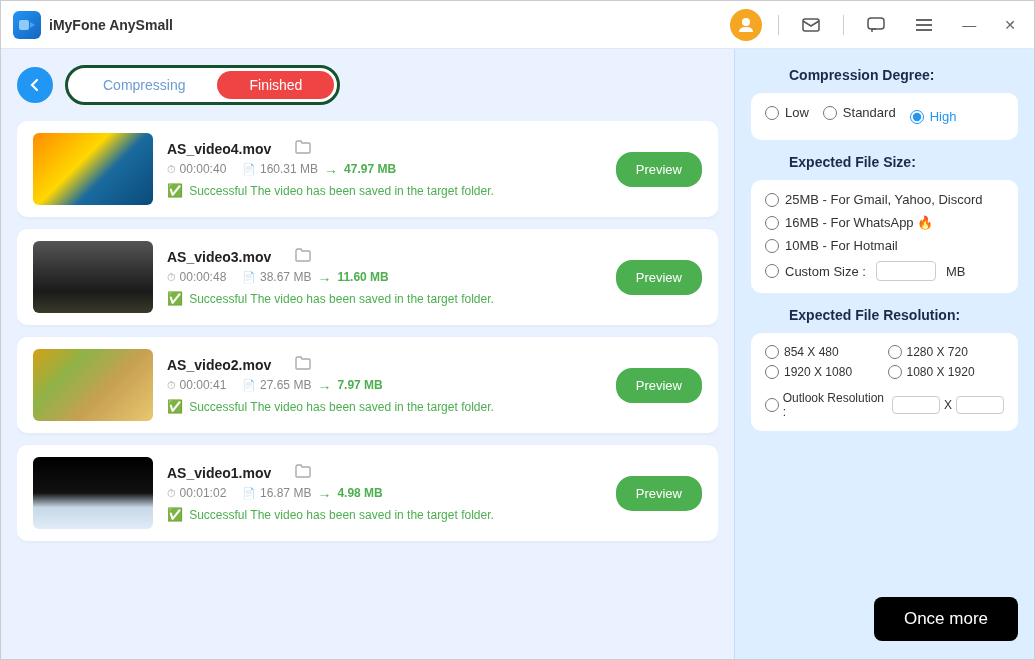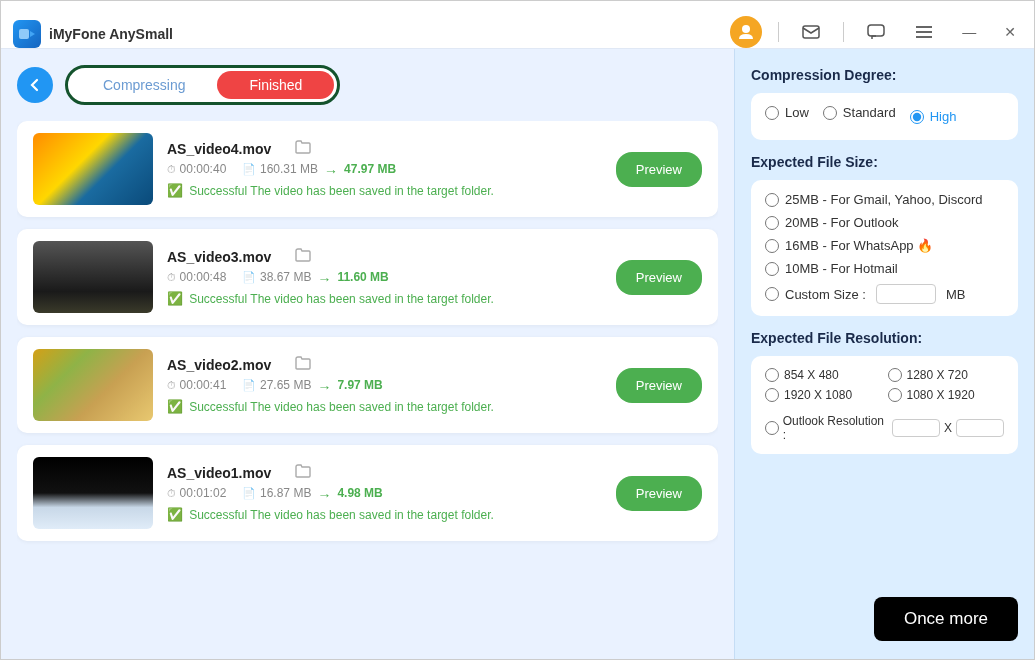--- a/index.html
+++ b/index.html
@@ -11,21 +11,21 @@
       overflow: hidden;
       display: flex;
       flex-direction: column;
       border: 1px solid #ccc;
     }
     
     .title-bar {
       background: #fff;
       height: 48px;
       display: flex;
-      align-items: flex-end;
+      align-items: center;
       padding: 0 12px;
       border-bottom: 1px solid #e0e8f5;
       flex-shrink: 0;
     }
     .title-bar-logo {
       display: flex;
       align-items: center;
       gap: 8px;
       flex: 1;
     }
@@ -194,20 +194,21 @@
       background: #dceeff;
       padding: 18px 16px;
       display: flex;
       flex-direction: column;
       flex-shrink: 0;
       border-left: 1px solid #c5ddf5;
     }
     .section-title {
       font-size: 14px; font-weight: 700; color: #1a2a4a;
       margin-bottom: 10px;
+      margin-left: 38px;
     }
     .options-box {
       background: #fff;
       border-radius: 10px;
       padding: 12px 14px;
       margin-bottom: 14px;
     }
     .radio-row {
       display: flex; align-items: center; gap: 6px;
       margin-bottom: 8px; font-size: 13px; color: #333;
@@ -467,24 +468,20 @@
           <span class="radio-label active">High</span>
         </label>
       </div>
     </div>
 
     <div class="section-title">Expected File Size:</div>
     <div class="options-box">
       <label class="radio-row">
         <input type="radio" class="radio-input" name="filesize" style="">
         <span class="radio-label">25MB - For Gmail, Yahoo, Discord</span>
-      </label>
-      <label class="radio-row">
-        <input type="radio" class="radio-input" name="filesize" style="">
-        <span class="radio-label">20MB - For Outlook</span>
       </label>
       <label class="radio-row">
         <input type="radio" class="radio-input" name="filesize" style="">
         <span class="radio-label">16MB - For WhatsApp 🔥</span>
       </label>
       <label class="radio-row">
         <input type="radio" class="radio-input" name="filesize" style="">
         <span class="radio-label">10MB - For Hotmail</span>
       </label>
       <label class="radio-row">

